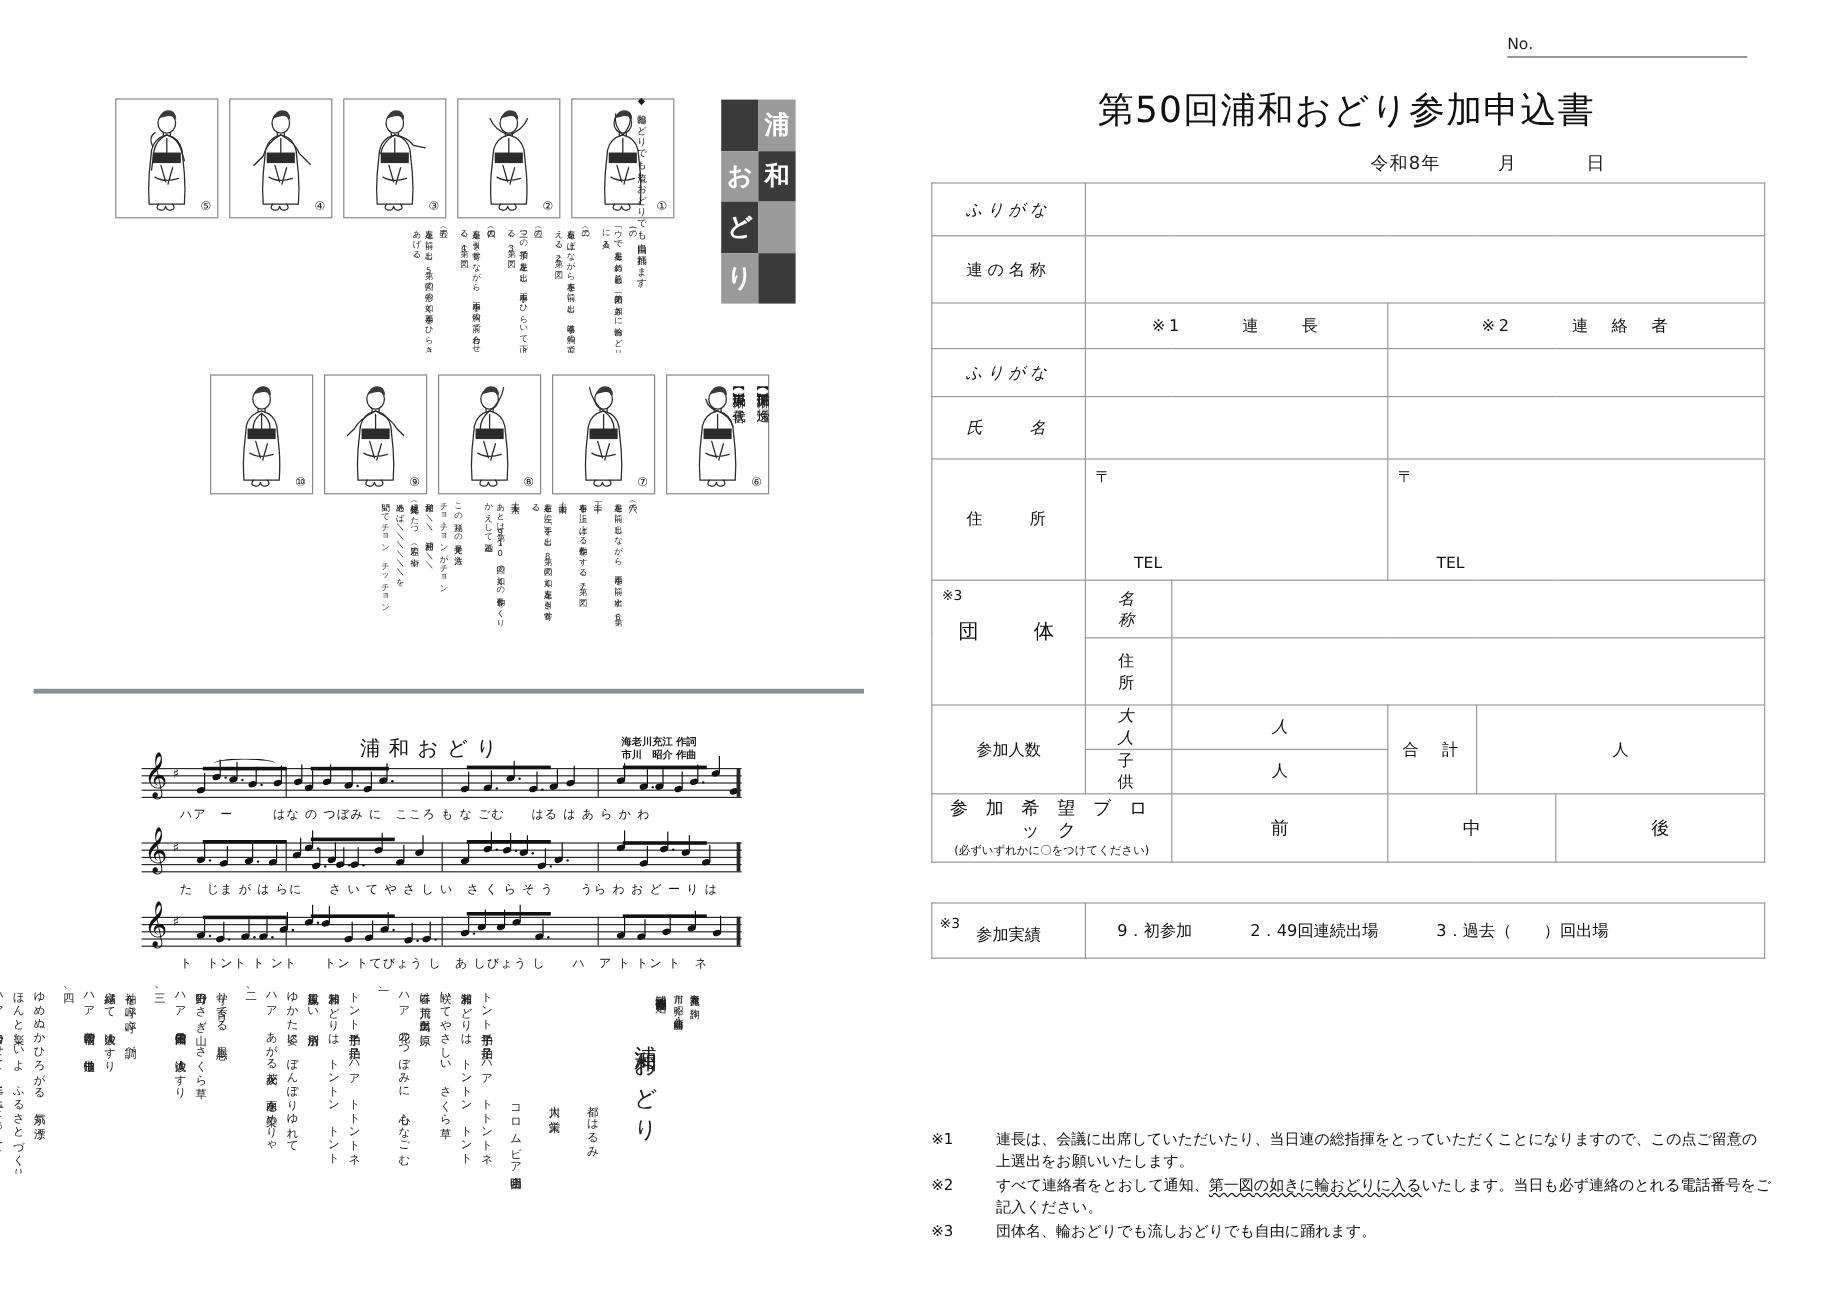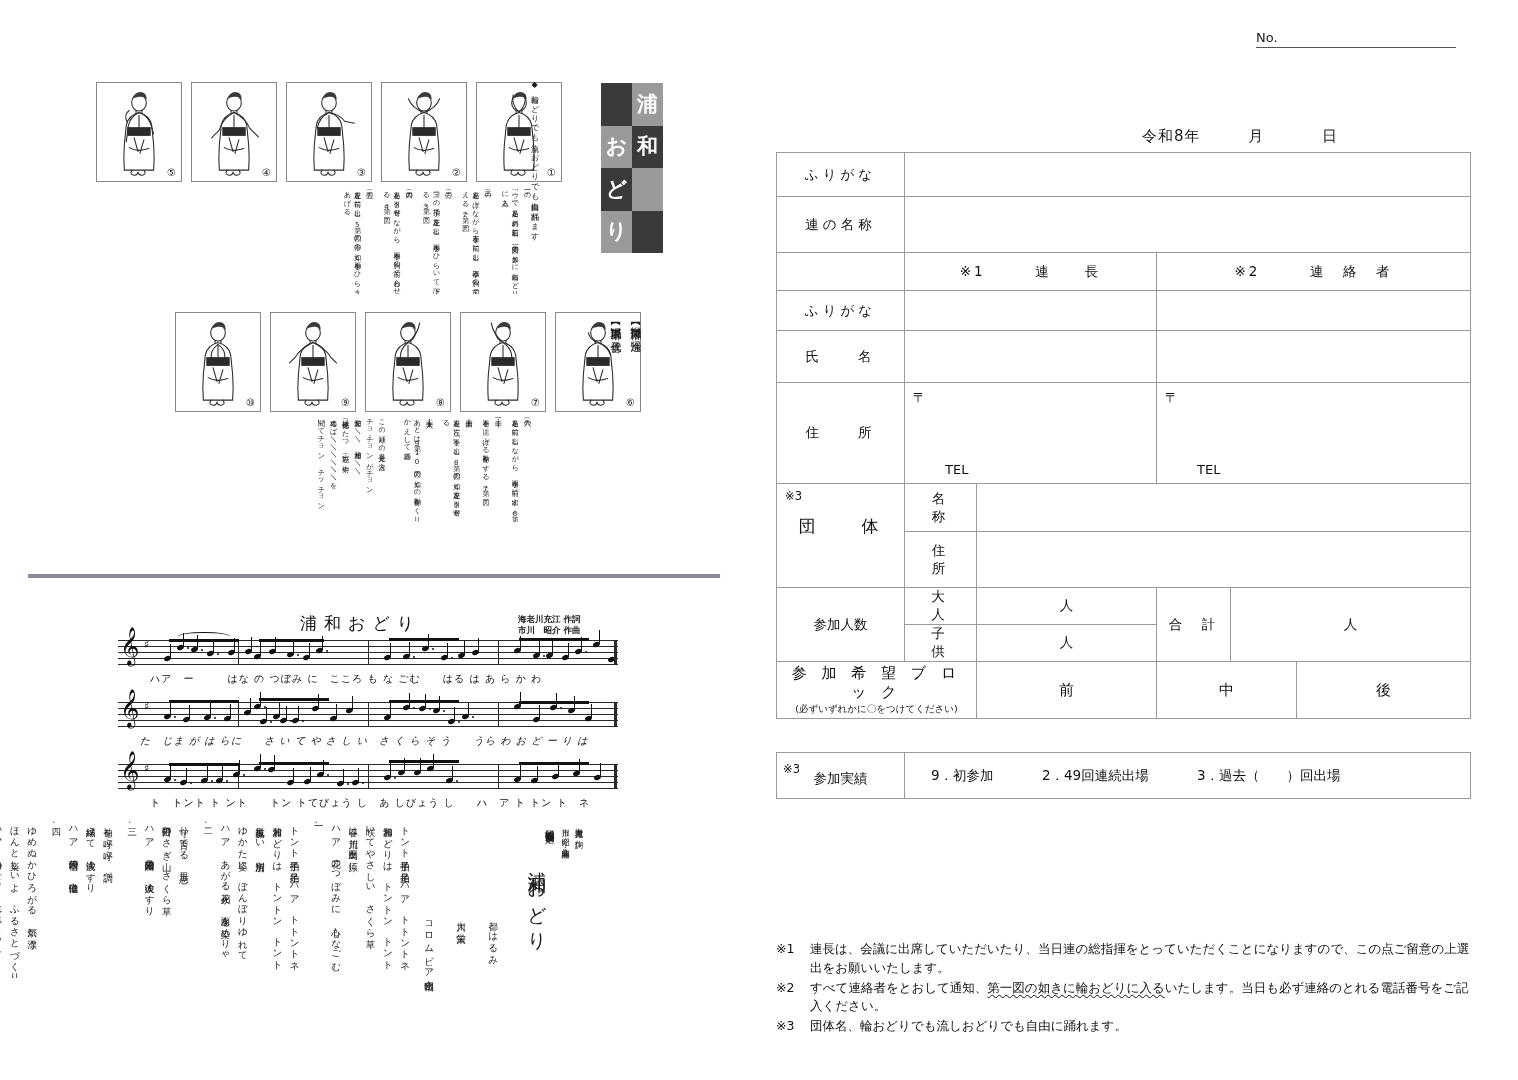--- a/index.html
+++ b/index.html
@@ -134,41 +134,41 @@
     color:#111;
     padding:0 8px;
     vertical-align:middle;
     text-align:center;
   }
   td.lbl { letter-spacing:4px; }
   td.thick-top { border-top:2px solid #6e6e6e; }
   td.thick-bottom { border-bottom:2px solid #6e6e6e; }
   td.thick-left { border-left:2px solid #6e6e6e; }
   td.thick-right { border-right:2px solid #6e6e6e; }
-  td.dotted-bottom { border-bottom:1px dotted #bdbdbd; }
+  td.dotted-bottom { border-bottom:1px dotted #bdbdbd;font-style:italic; }
   td.blank { }
   td.right { text-align:right; }
 
   #main-table { left:14px; top:152px; width:694px; }
   #sub-table { left:14px; top:752px; width:694px; }
 
   .addr-cell { position:relative; height:100%; }
   .addr-post { position:absolute; left:8px; top:6px; font-size:13px; }
   .addr-tel { position:absolute; left:40px; bottom:6px; font-size:13px; }
 
   .block-label-main { font-size:15px; letter-spacing:5px; display:block; }
   .block-label-sub { font-size:9.5px; letter-spacing:0; display:block; margin-top:1px; }
 
   .kome-small { font-size:11.5px; display:block; text-align:left; line-height:1.1; }
   .kome-label { font-size:17px; display:block; letter-spacing:1px; }
 
   #notes { position:absolute; left:14px; top:940px; width:700px; }
   .note-row { display:flex; font-size:12.5px; line-height:1.5; margin-bottom:1px; color:#111; }
   .note-mark { width:34px; flex:0 0 34px; }
-  .note-body { flex:1; }
+  .note-body { flex:1;margin-left:20px; }
   .wavy { text-decoration:underline; text-decoration-style:wavy; text-decoration-thickness:0.8px; text-underline-offset:2px; }
 </style>
 </head>
 <body>
 
 <div id="left-page">
 
   <div class="panel-row" id="fig-row-1" style="left:96px; top:82px;">
       <div class="fig-panel">
   <svg class="fig-svg" viewBox="0 0 86 100" xmlns="http://www.w3.org/2000/svg">
@@ -729,21 +729,21 @@
           <div class="stem" style="left: 6px; top: 2px; height: 14px;"></div>
         </div>
         <div class="note" style="left: 467px; top: 0px;">
           <div class="nh" style="left: 0px; top: 22px;"></div>
           <div class="stem" style="left: 6px; top: 10px; height: 14px;"></div>
         </div>
         <div class="beam" style="left: 401px; top: 7px; width: 70px;"></div>
         <div class="barline thick" style="left: 496px; top: 8px; height: 24px;"></div>
       </div>
     </div>
-  <div class="lyric-line" id="lyric-2" style="left:140px; top:734px;font-style:italic;">た　じま が は らに　　さ い て や さ し い　さ く ら そ う　　うら わ お ど ー り は</div>
+  <div class="lyric-line" id="lyric-2" style="left:150px; top:734px;">た　じま が は らに　　さ い て や さ し い　さ く ら そ う　　うら わ お ど ー り は</div>
 
   <div class="staff-wrap" id="staff-3" style="top:756px;">
       <div class="staff">
         <div class="line" style="top: 8px;"></div>
         <div class="line" style="top: 14px;"></div>
         <div class="line" style="top: 20px;"></div>
         <div class="line" style="top: 26px;"></div>
         <div class="line" style="top: 32px;"></div>
         <div class="clef" style="left: 2px; top: -3px;">𝄞</div>
         <div class="ts" style="left: 26px; top: 8px;">
@@ -918,20 +918,21 @@
       </div>
   </div>
 </div>
 
 <div id="right-page">
 
   <div id="no-field">
     <span>No.</span>
   </div>
 
+  <div id="form-title">第50回浦和おどり参加申込書</div>
 
   <div id="date-line">
     <span style="margin-right:42px;">令和8年</span>
     <span style="margin-right:52px;">月</span>
     <span>日</span>
   </div>
 
   <table class="form" id="main-table">
     <colgroup>
       <col style="width:128px">

